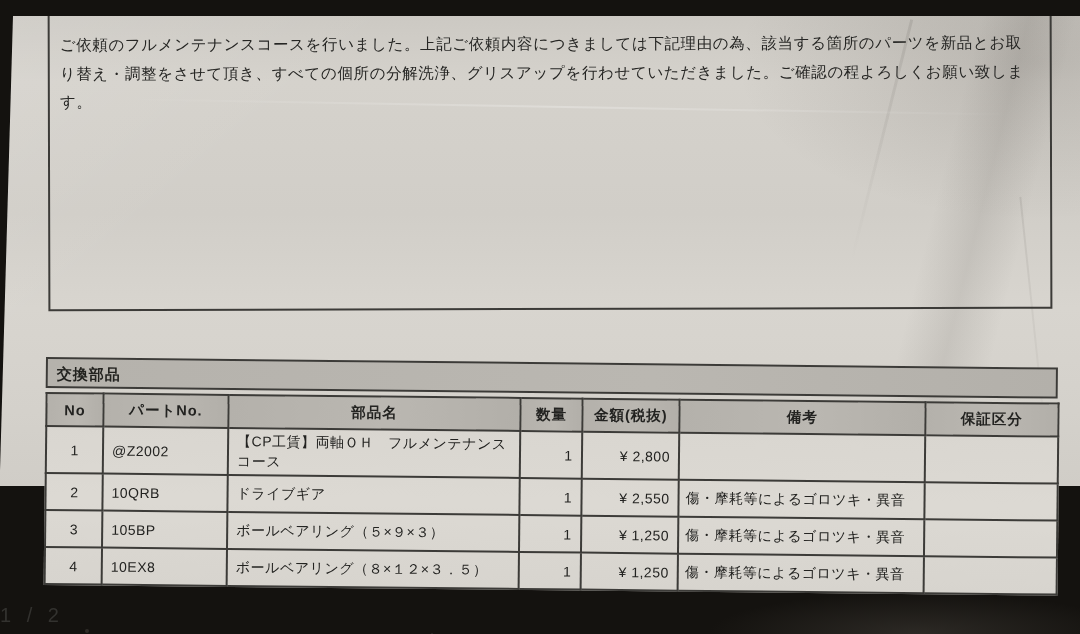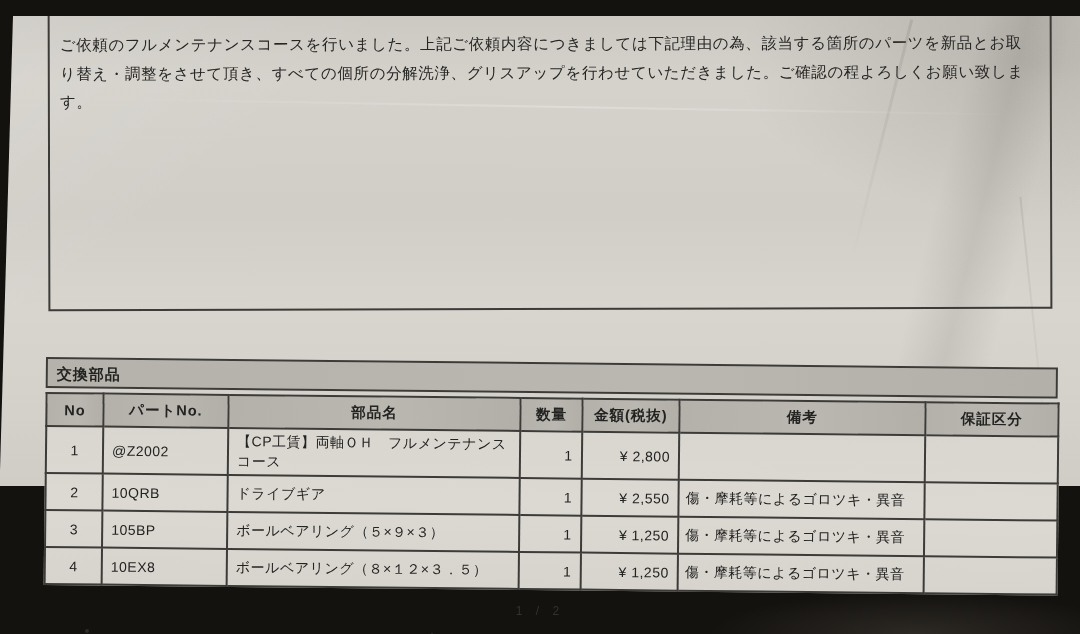--- a/index.html
+++ b/index.html
@@ -114,22 +114,22 @@
   td.c-amt  { text-align: right; padding-right: 8px; letter-spacing: 0.5px; }
   td.c-rem  { text-align: left; padding-left: 6px; letter-spacing: 0.5px; }
   td.c-war  { }
   tr.r-tall td { height: 43px; }
   tr.r-std td  { height: 37px; }
 
   .page-num {
     position: absolute;
     left: 0; top: 588px;
     width: 1080px;
-    text-align: center;
-    font-size: 12px;
+    text-align: left;
+    font-size: 20px;
     letter-spacing: 5px;
     color: #33322f;
   }
 
   .smudges {
     position: absolute;
     left: 85px; top: 613px;
     width: 4px; height: 4px;
     border-radius: 50%;
     background: rgba(70,66,60,0.55);

